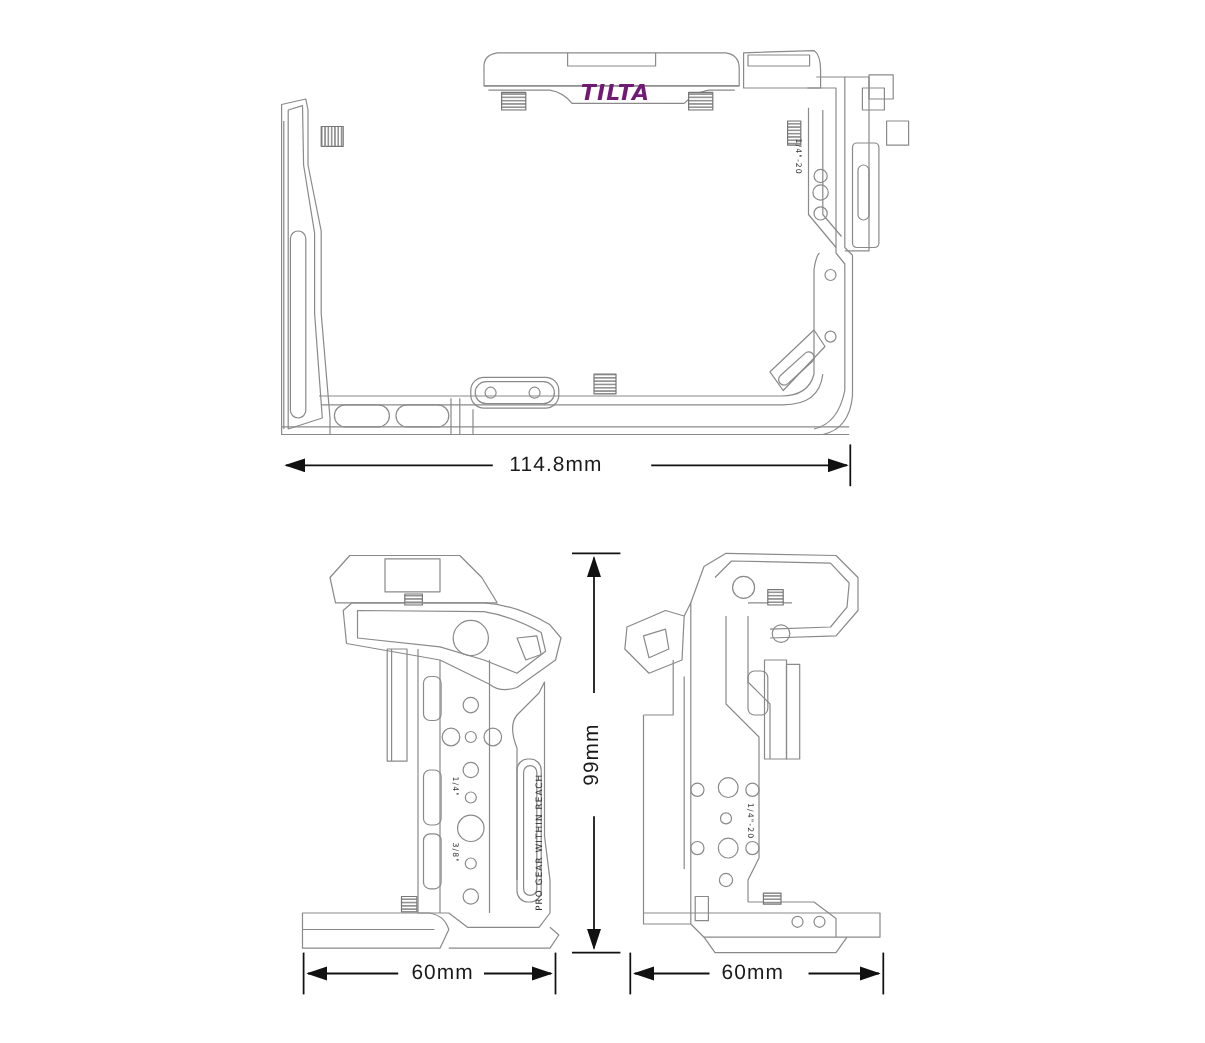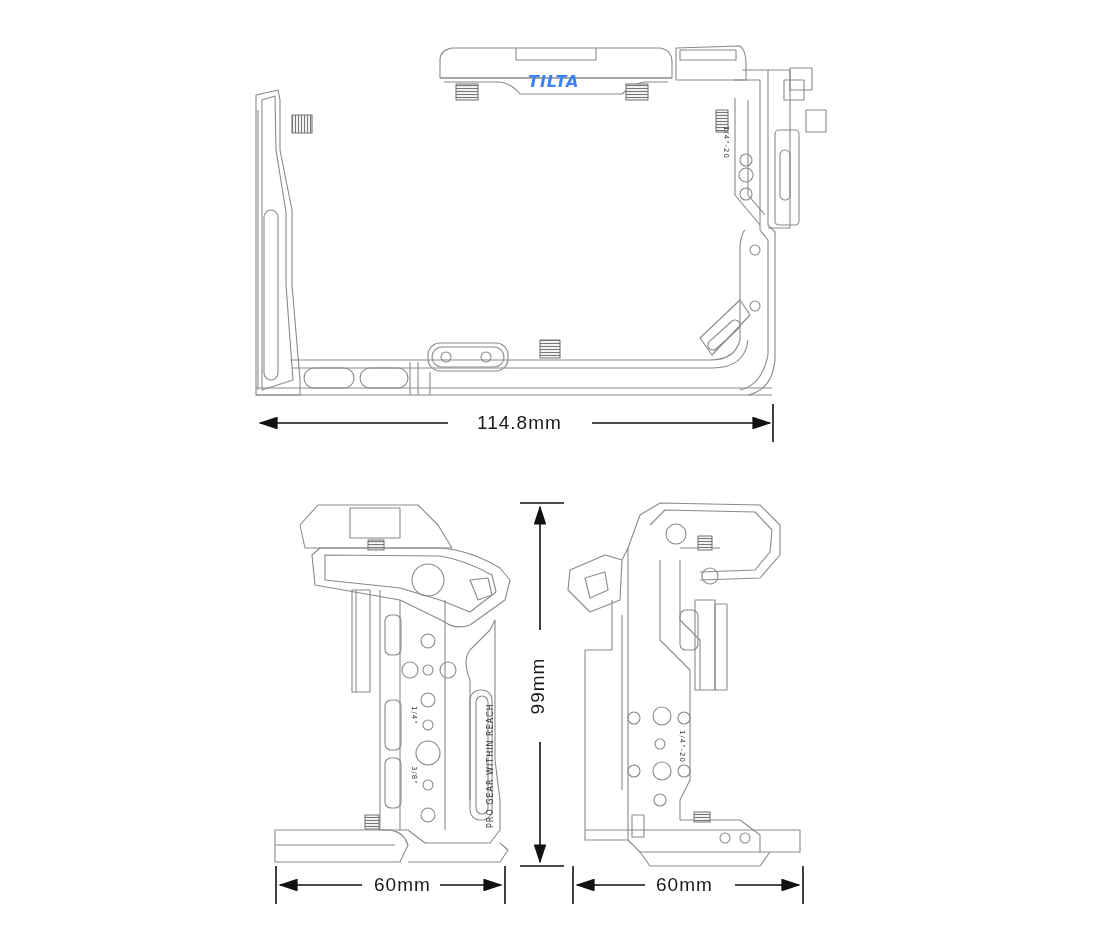--- a/index.html
+++ b/index.html
@@ -4,21 +4,21 @@
 <style>
   html, body { margin: 0; padding: 0; background: #ffffff; }
   body { width: 1095px; height: 948px; position: relative; overflow: hidden;
          font-family: "Liberation Sans", "DejaVu Sans", sans-serif; color: #1a1a1a; }
   .canvas { position: absolute; left: 0; top: 0; width: 1095px; height: 948px; }
   svg.art { position: absolute; left: 0; top: 0; }
   .dim-label { position: absolute; font-size: 19px; letter-spacing: 1px; color: #1a1a1a;
                background: #fff; line-height: 22px; white-space: nowrap; }
   .dim-label.vertical { transform: rotate(-90deg); transform-origin: center center; }
   .brand { position: absolute; font-family: "DejaVu Sans", sans-serif; font-weight: bold;
-           font-style: italic; font-size: 16px; letter-spacing: 1px; color: #3b82f6; }
+           font-style: italic; font-size: 20px; letter-spacing: 1px; color: #701a75; }
   .engrave { position: absolute; font-family: "DejaVu Sans", sans-serif; font-size: 7px;
              letter-spacing: 1px; color: #333; white-space: nowrap; transform-origin: left top; }
 </style>
 </head>
 <body>
 
 <div class="canvas">
 
   <svg class="art" width="1095" height="948" viewBox="0 0 1095 948">
     <defs>
@@ -190,21 +190,21 @@
       <line x1="803" y1="866" x2="803" y2="904"></line>
       <line x1="645" y1="885" x2="577" y2="885" marker-end="url(#arr)"></line>
       <line x1="735" y1="885" x2="799" y2="885" marker-end="url(#arr)"></line>
     </g>
   </svg>
 
   <div class="brand" style="left:528px; top:72px;">TILTA</div>
 
   <div class="engrave" style="left:730px; top:126px; transform: rotate(90deg);">1/4"-20</div>
 
-  <div class="dim-label" style="left:477px; top:412px;">114.8mm</div>
+  <div class="dim-label" style="left:463px; top:412px;">114.8mm</div>
 
   <div class="engrave" style="left:486px; top:828px; transform: rotate(-90deg); font-size:8px;">PRO GEAR WITHIN REACH</div>
   <div class="engrave" style="left:418px; top:706px; transform: rotate(90deg);">1/4"</div>
   <div class="engrave" style="left:418px; top:766px; transform: rotate(90deg);">3/8"</div>
 
   <div class="dim-label" style="left:374px; top:874px;">60mm</div>
 
   <div class="dim-label vertical" style="left:510px; top:675px;">99mm</div>
 
   <div class="engrave" style="left:686px; top:730px; transform: rotate(90deg);">1/4"-20</div>

